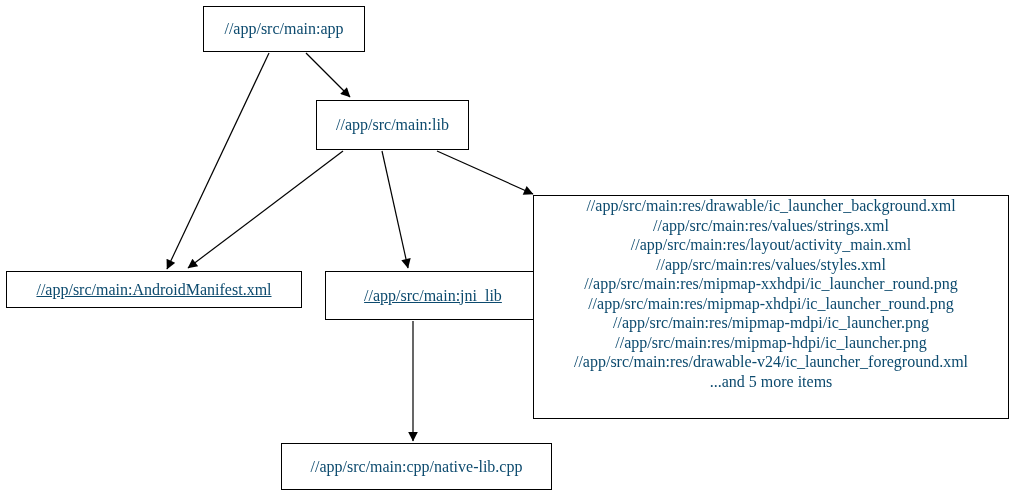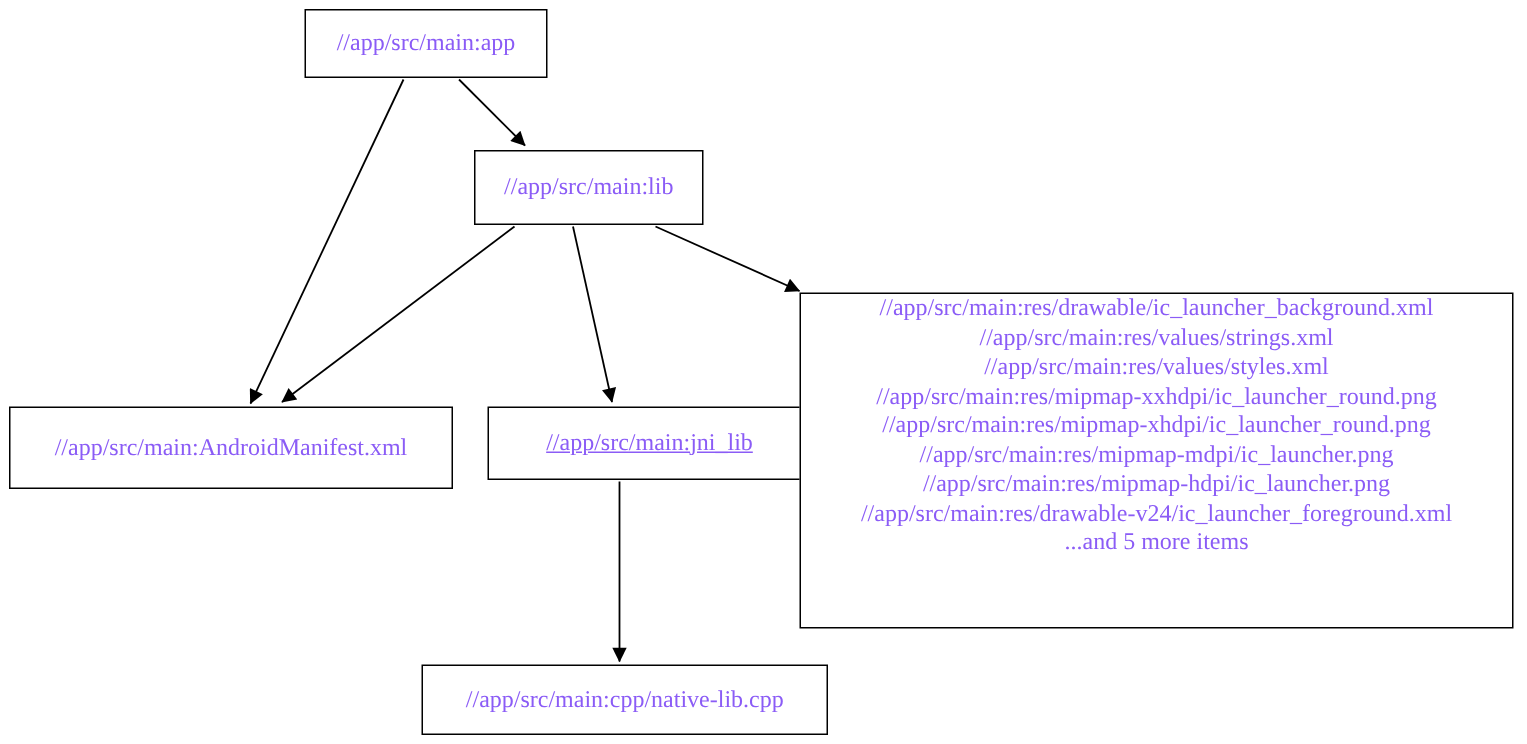--- a/index.html
+++ b/index.html
@@ -21,31 +21,31 @@
     top: 0;
     width: 1018px;
     height: 496px;
     pointer-events: none;
   }
   .node {
     position: absolute;
     box-sizing: border-box;
     background: #ffffff;
     border: 1px solid #000000;
-    color: #8b5cf6;
+    color: #0c4a6e;
     display: flex;
     align-items: center;
     justify-content: center;
     text-align: center;
     font-size: 16px;
     white-space: nowrap;
   }
   .node-app     { left: 203px; top: 6px;   width: 162px; height: 46px; }
   .node-lib     { left: 316px; top: 100px; width: 153px; height: 50px; }
-  .node-manifest{ left: 6px;   top: 271px; width: 296px; height: 55px; }
+  .node-manifest{ left: 6px;   top: 271px; width: 296px; height: 37px; text-decoration: underline; }
   .node-jni     { left: 325px; top: 271px; width: 216px; height: 49px; text-decoration: underline; }
   .node-native  { left: 281px; top: 443px; width: 271px; height: 47px; }
   .node-res     {
     left: 533px; top: 195px; width: 476px; height: 224px;
     flex-direction: column;
     justify-content: flex-start;
   }
   .res-line {
     line-height: 19.5px;
     font-size: 16px;
@@ -82,20 +82,21 @@
     <span>//app/src/main:AndroidManifest.xml</span>
   </div>
 
   <div class="node node-jni">
     <span>//app/src/main:jni_lib</span>
   </div>
 
   <div class="node node-res">
     <div class="res-line">//app/src/main:res/drawable/ic_launcher_background.xml</div>
     <div class="res-line">//app/src/main:res/values/strings.xml</div>
+    <div class="res-line">//app/src/main:res/layout/activity_main.xml</div>
     <div class="res-line">//app/src/main:res/values/styles.xml</div>
     <div class="res-line">//app/src/main:res/mipmap-xxhdpi/ic_launcher_round.png</div>
     <div class="res-line">//app/src/main:res/mipmap-xhdpi/ic_launcher_round.png</div>
     <div class="res-line">//app/src/main:res/mipmap-mdpi/ic_launcher.png</div>
     <div class="res-line">//app/src/main:res/mipmap-hdpi/ic_launcher.png</div>
     <div class="res-line">//app/src/main:res/drawable-v24/ic_launcher_foreground.xml</div>
     <div class="res-line">...and 5 more items</div>
   </div>
 
   <div class="node node-native">

